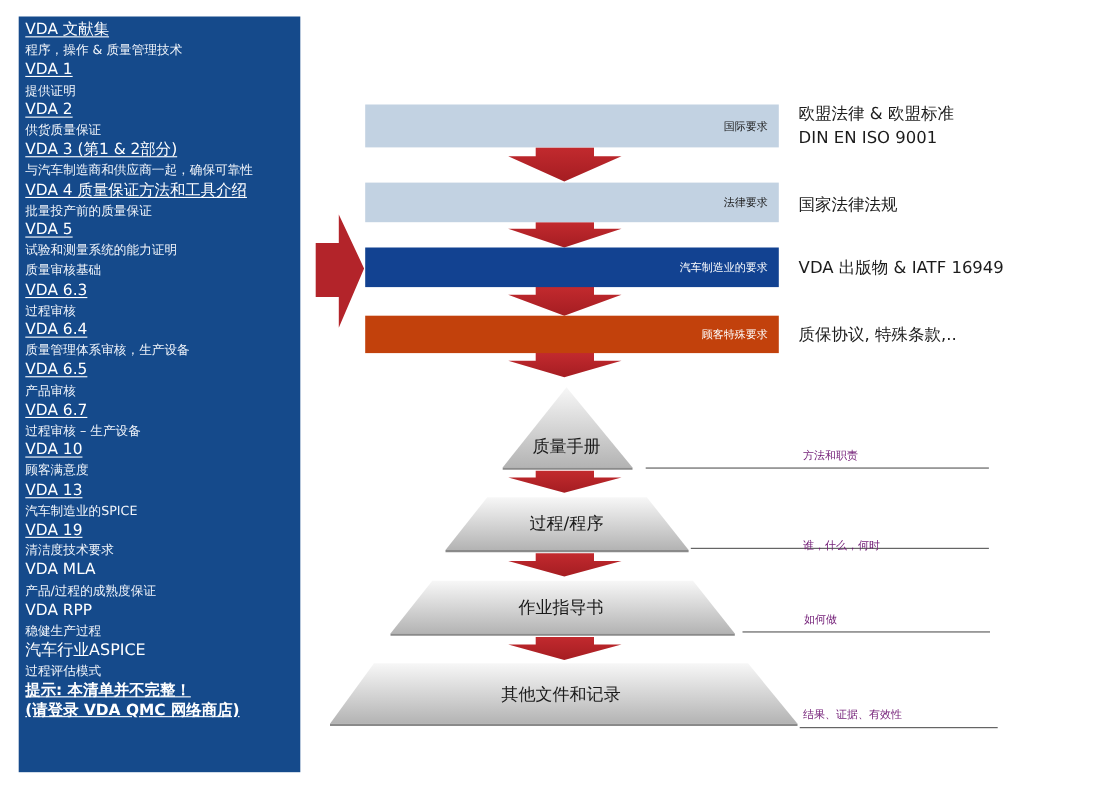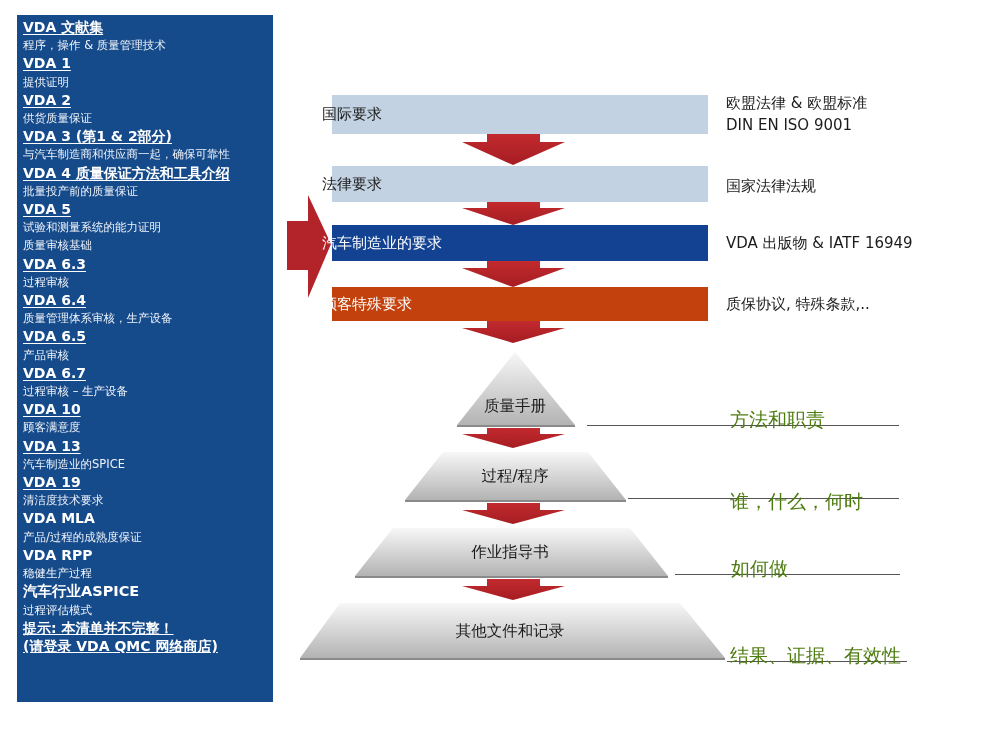--- a/index.html
+++ b/index.html
@@ -1,33 +1,33 @@
 <!DOCTYPE html>
 <html><head>
 <meta charset="utf-8">
 <style>
   html, body { margin: 0; padding: 0; background: #ffffff; }
   body { width: 1000px; height: 738px; position: relative; overflow: hidden;
          font-family: "DejaVu Sans", "Liberation Sans", sans-serif; }
   .sidebar { position: absolute; left: 17px; top: 15px; width: 256px; height: 687px;
              background: #154a8b; color: #fff; box-sizing: border-box; padding: 3px 0 0 6px; }
   .sb-item { line-height: 18.2px; }
-  .sb-title { font-size: 14px; font-weight: bold; text-decoration: underline; text-underline-offset: 2px; white-space: nowrap; }
+  .sb-title { font-size: 14px; font-weight: normal; text-decoration: underline; text-underline-offset: 2px; white-space: nowrap; }
   .sb-title.plain { text-decoration: none; }
   .sb-title.big { font-size: 14.5px; }
   .sb-desc { font-size: 11.5px; color: #f0f4fa; white-space: normal; padding-right: 4px; }
   .sb-note { font-size: 14px; font-weight: bold; text-decoration: underline; white-space: nowrap; }
 
   .box { position: absolute; left: 332px; width: 376px; display: flex; align-items: center;
-         justify-content: flex-start; font-size: 15px; }
+         justify-content: flex-end; font-size: 10px; }
   .box span { position: relative; left: -10px; }
   .side-text { position: absolute; left: 726px; font-size: 15px; color: #1c1c1c; line-height: 22px; font-weight: 500; }
 
   .tier-label { position: absolute; font-size: 15.5px; color: #1a1a1a; text-align: center; }
-  .red-label { position: absolute; font-size: 19px; color: #4d7c0f; }
+  .red-label { position: absolute; font-size: 10px; color: #701a75; }
   .hline { position: absolute; height: 1px; background: #555; }
   svg.layer { position: absolute; left: 0; top: 0; }
 </style>
 </head>
 <body>
 
 <div class="sidebar">
   <div class="sb-item sb-title">VDA 文献集</div>
   <div class="sb-item sb-desc">程序，操作 &amp; 质量管理技术</div>
   <div class="sb-item sb-title">VDA 1</div>

